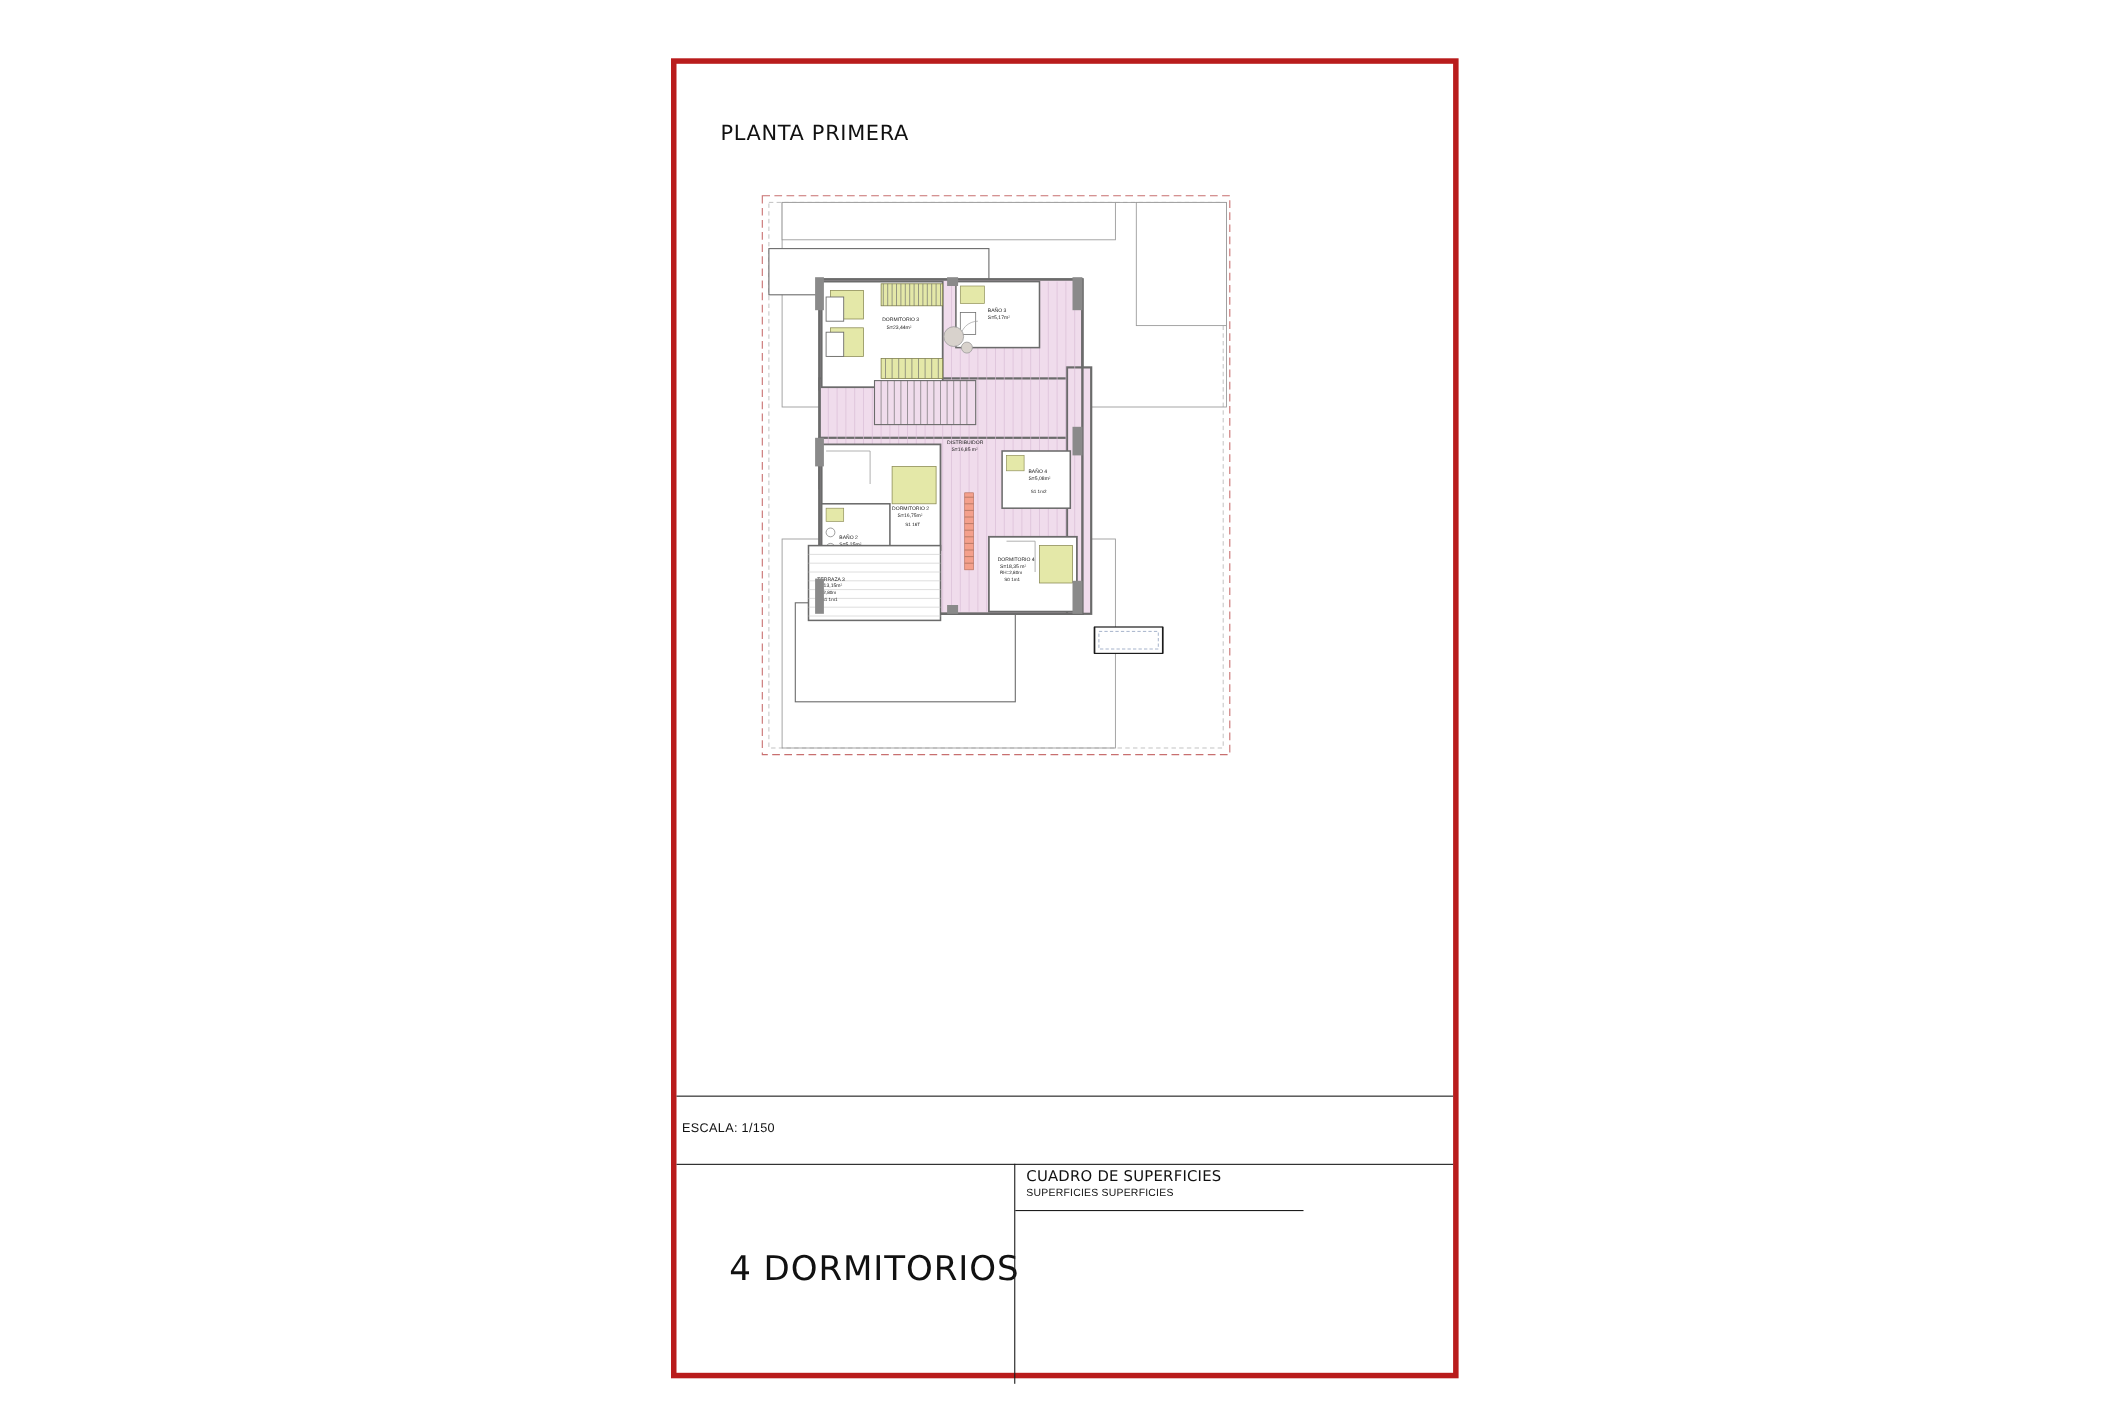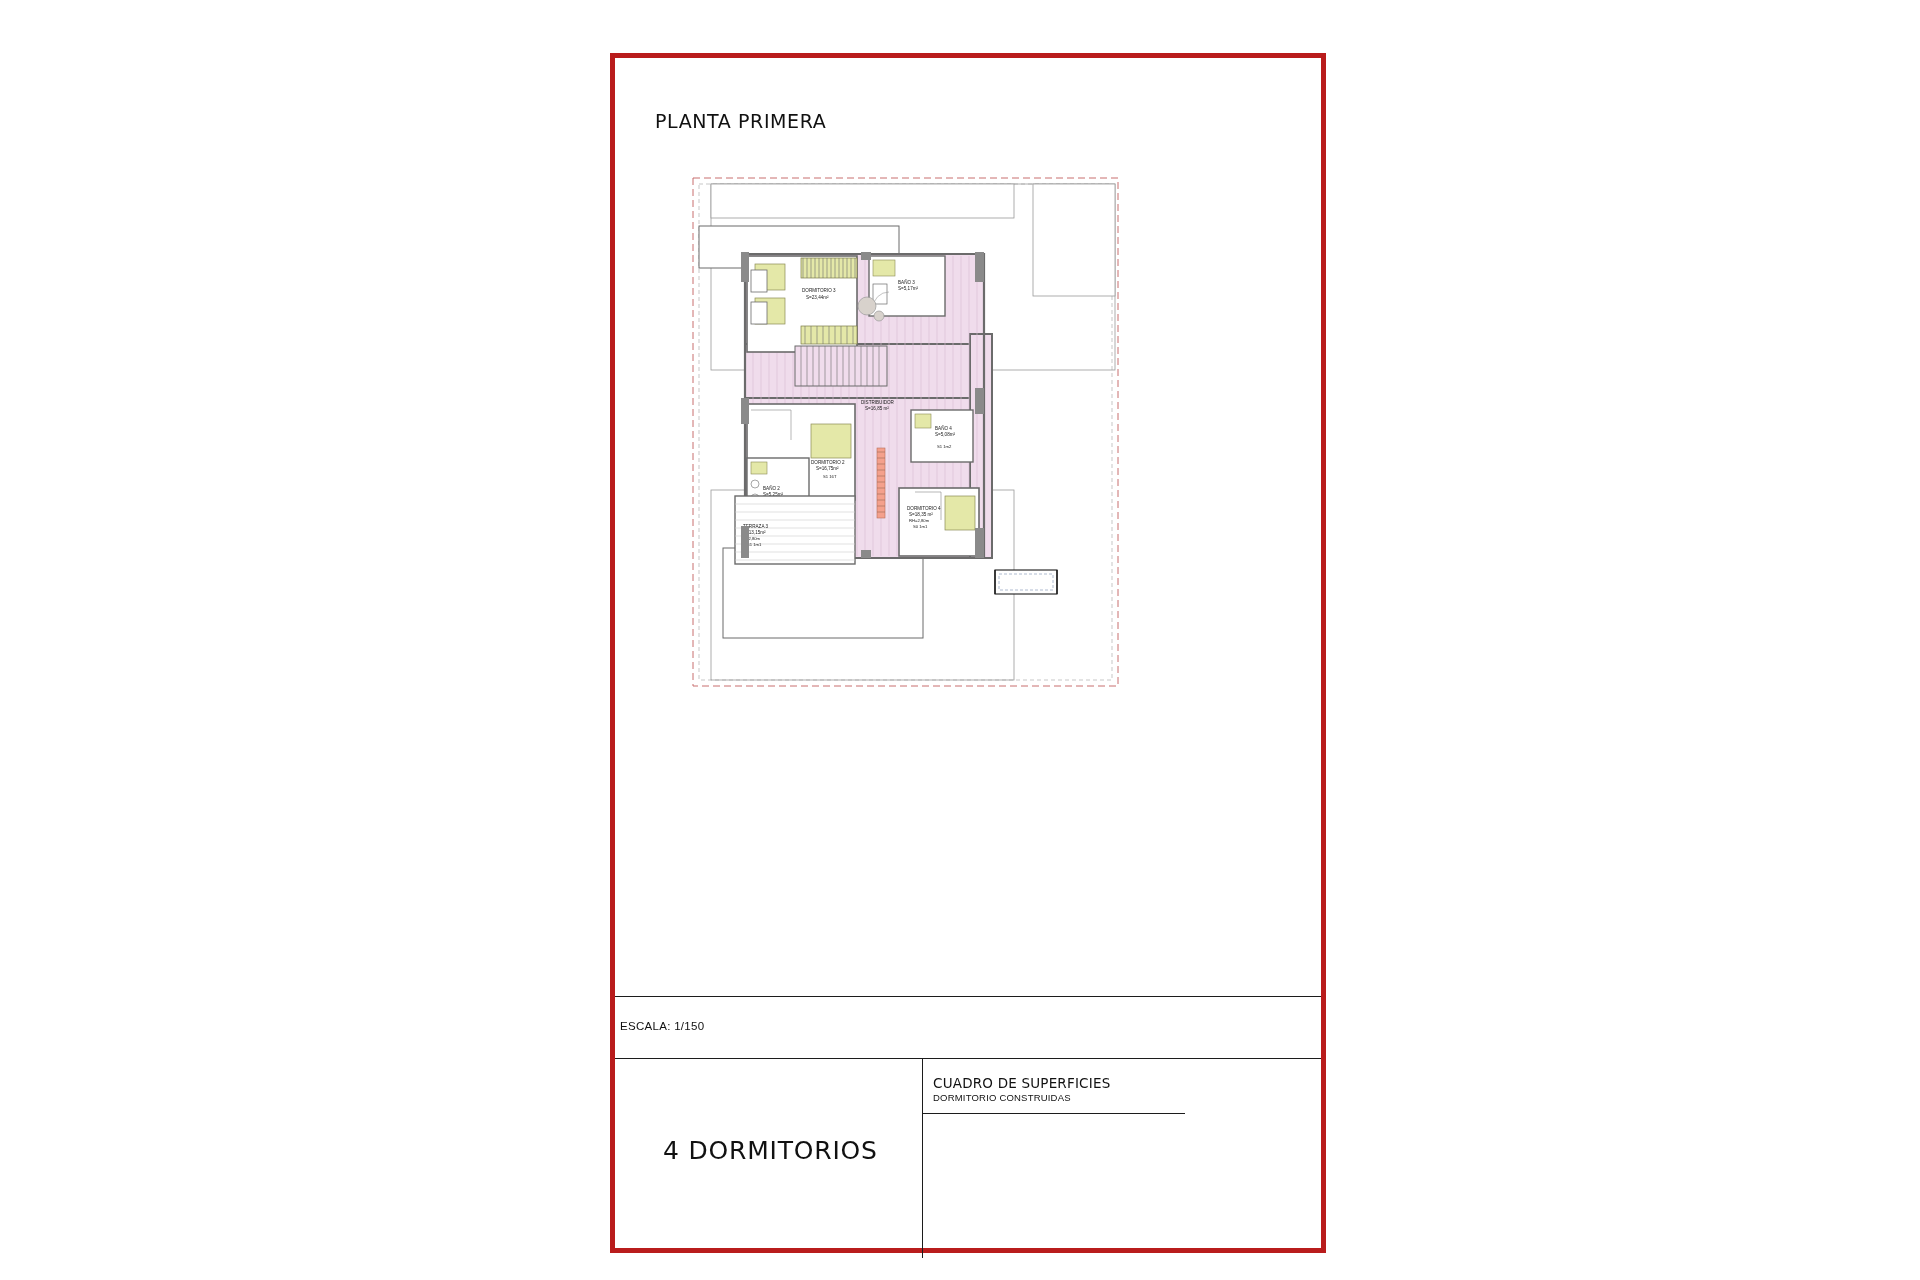--- a/index.html
+++ b/index.html
@@ -55,36 +55,36 @@
     top: 962px;
     font-size: 11.5px;
     color: #111111;
     letter-spacing: .3px;
   }
 
   #bottom-title {
     position: absolute;
     left: 48px;
     top: 1078px;
-    font-size: 25px;
+    font-size: 31px;
     letter-spacing: .8px;
     color: #111111;
     font-family: "DejaVu Sans", sans-serif;
   }
 
   
   #surface-table {
     position: absolute;
     left: 307px;
     top: 1000px;
     width: 278px;
     height: 200px;
     border-left: 1px solid #1c1c1c;
     box-sizing: border-box;
-    padding: 17px 8px 0 10px;
+    padding: 4px 8px 0 10px;
   }
   #surface-table .tbl-title {
     font-size: 13.5px;
     color: #111111;
     letter-spacing: .2px;
     font-family: "DejaVu Sans", sans-serif;
   }
   #surface-table .tbl-sub {
     font-size: 9.5px;
     color: #111111;
@@ -336,20 +336,20 @@
   </div>
 
   <div class="hsep" id="sep-1"></div>
   <div class="hsep" id="sep-2"></div>
 
   <div id="scale-label">ESCALA: 1/150</div>
   <div id="bottom-title">4 DORMITORIOS</div>
 
   <div id="surface-table">
     <div class="tbl-title">CUADRO DE SUPERFICIES</div>
-    <div class="tbl-sub">DORMITORIO CONSTRUIDAS</div>
+    <div class="tbl-sub">SUPERFICIES SUPERFICIES</div>
 
 
     <div class="tbl-divider"></div>
 
   </div>
 
 </div>
 
 </body></html>

